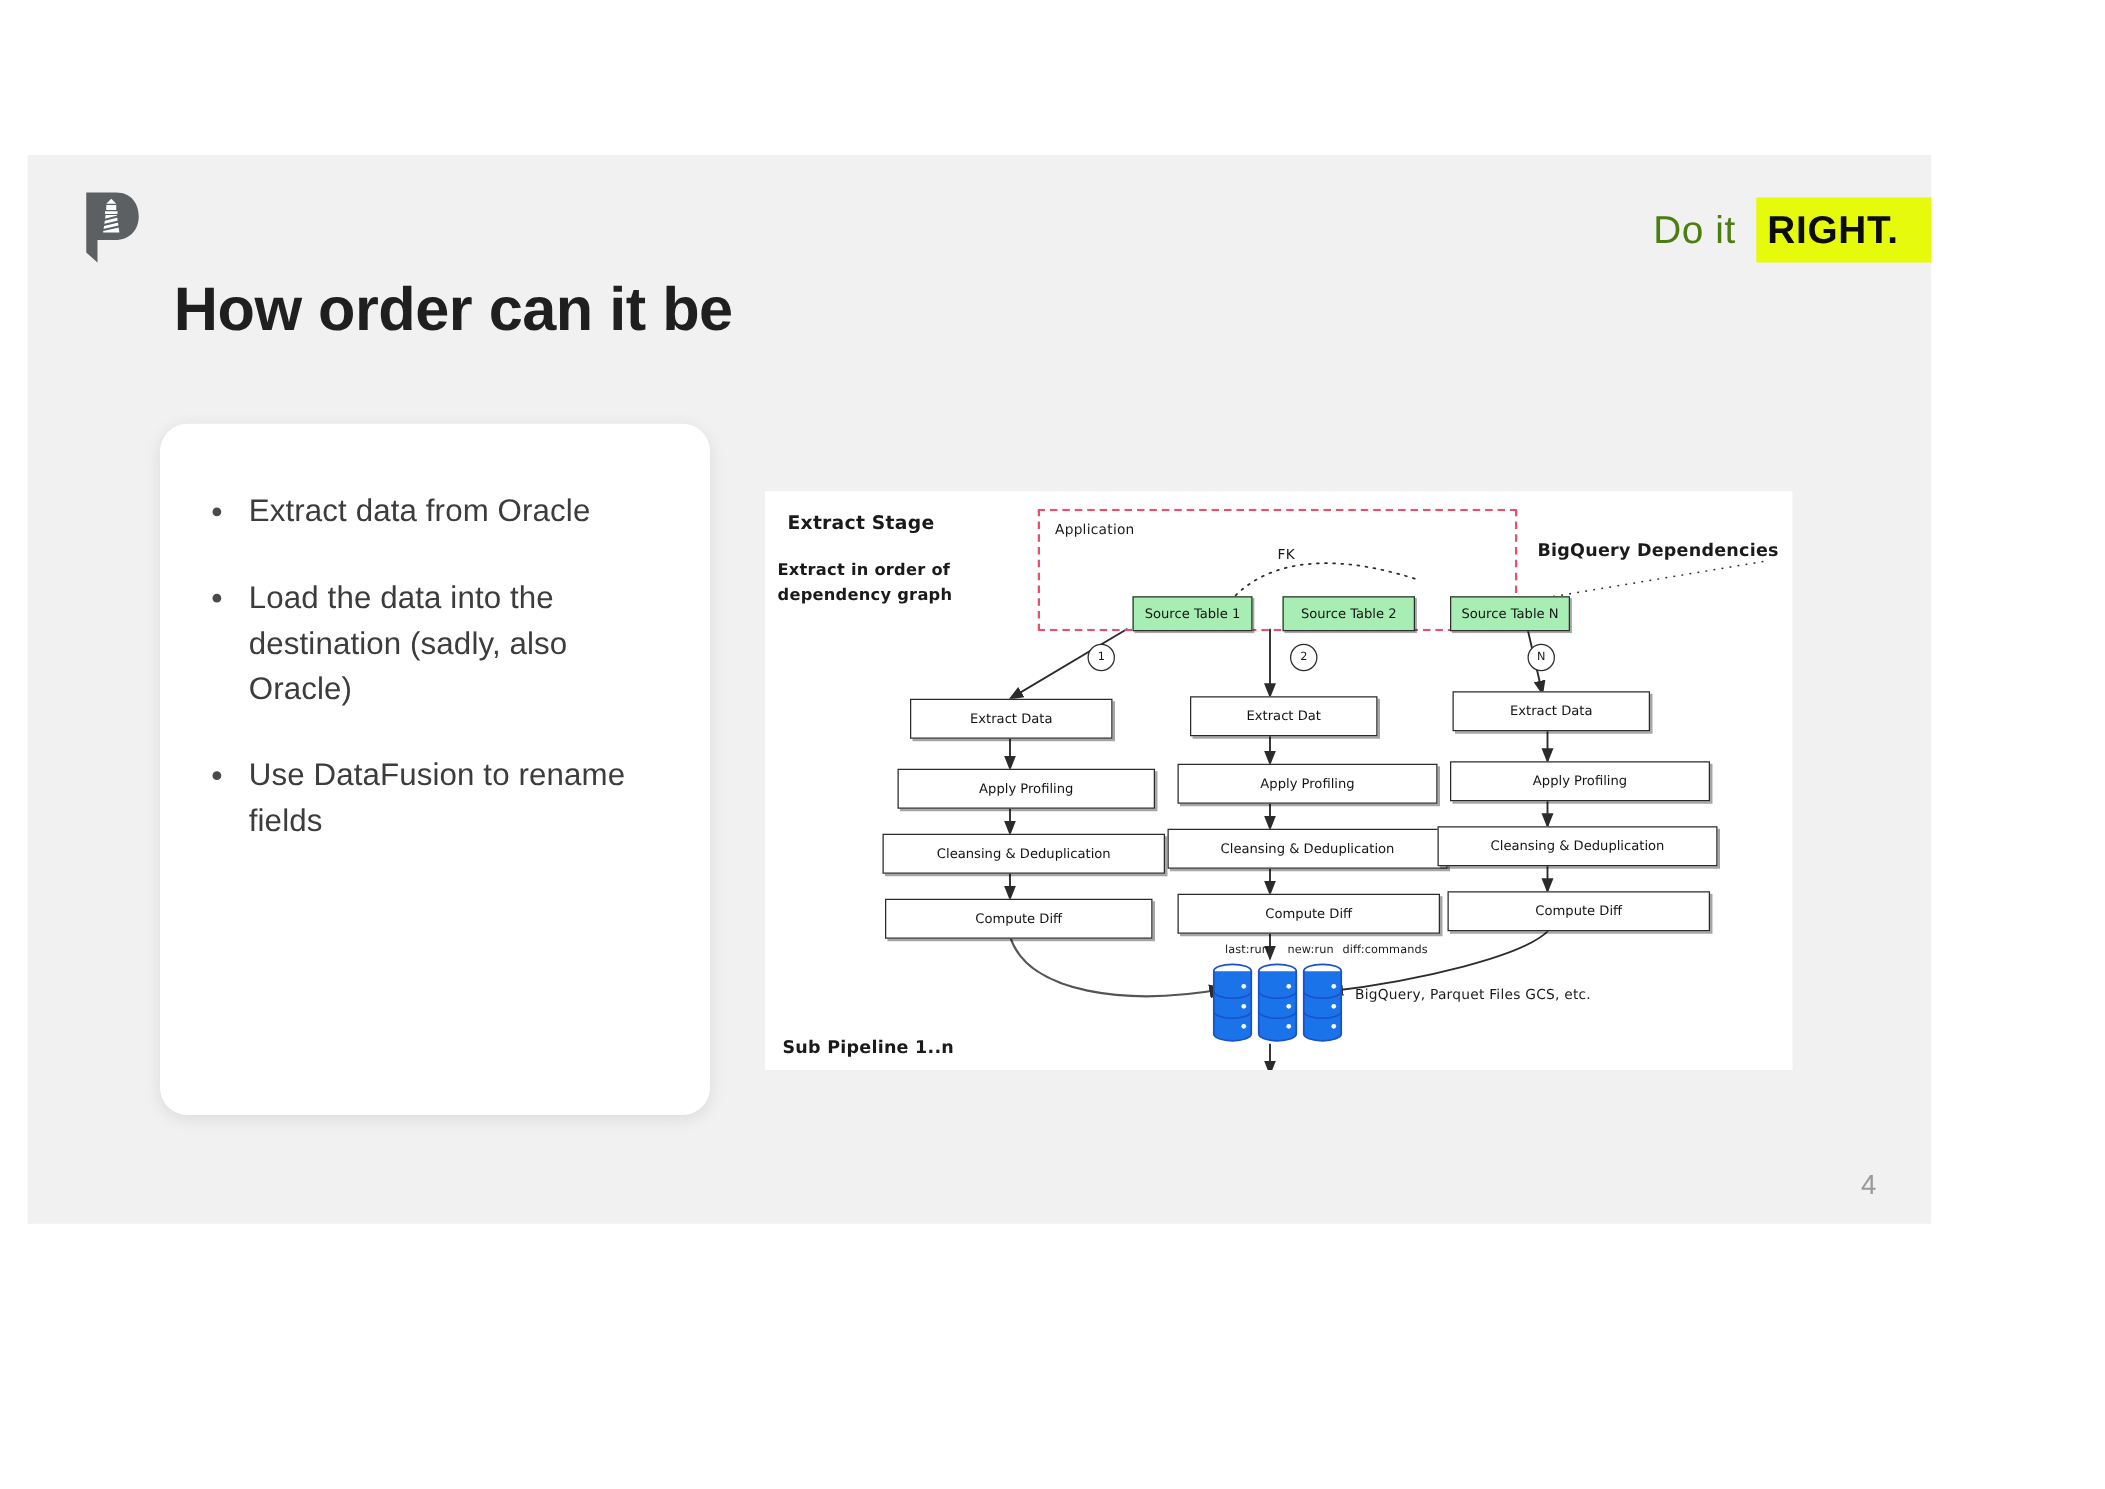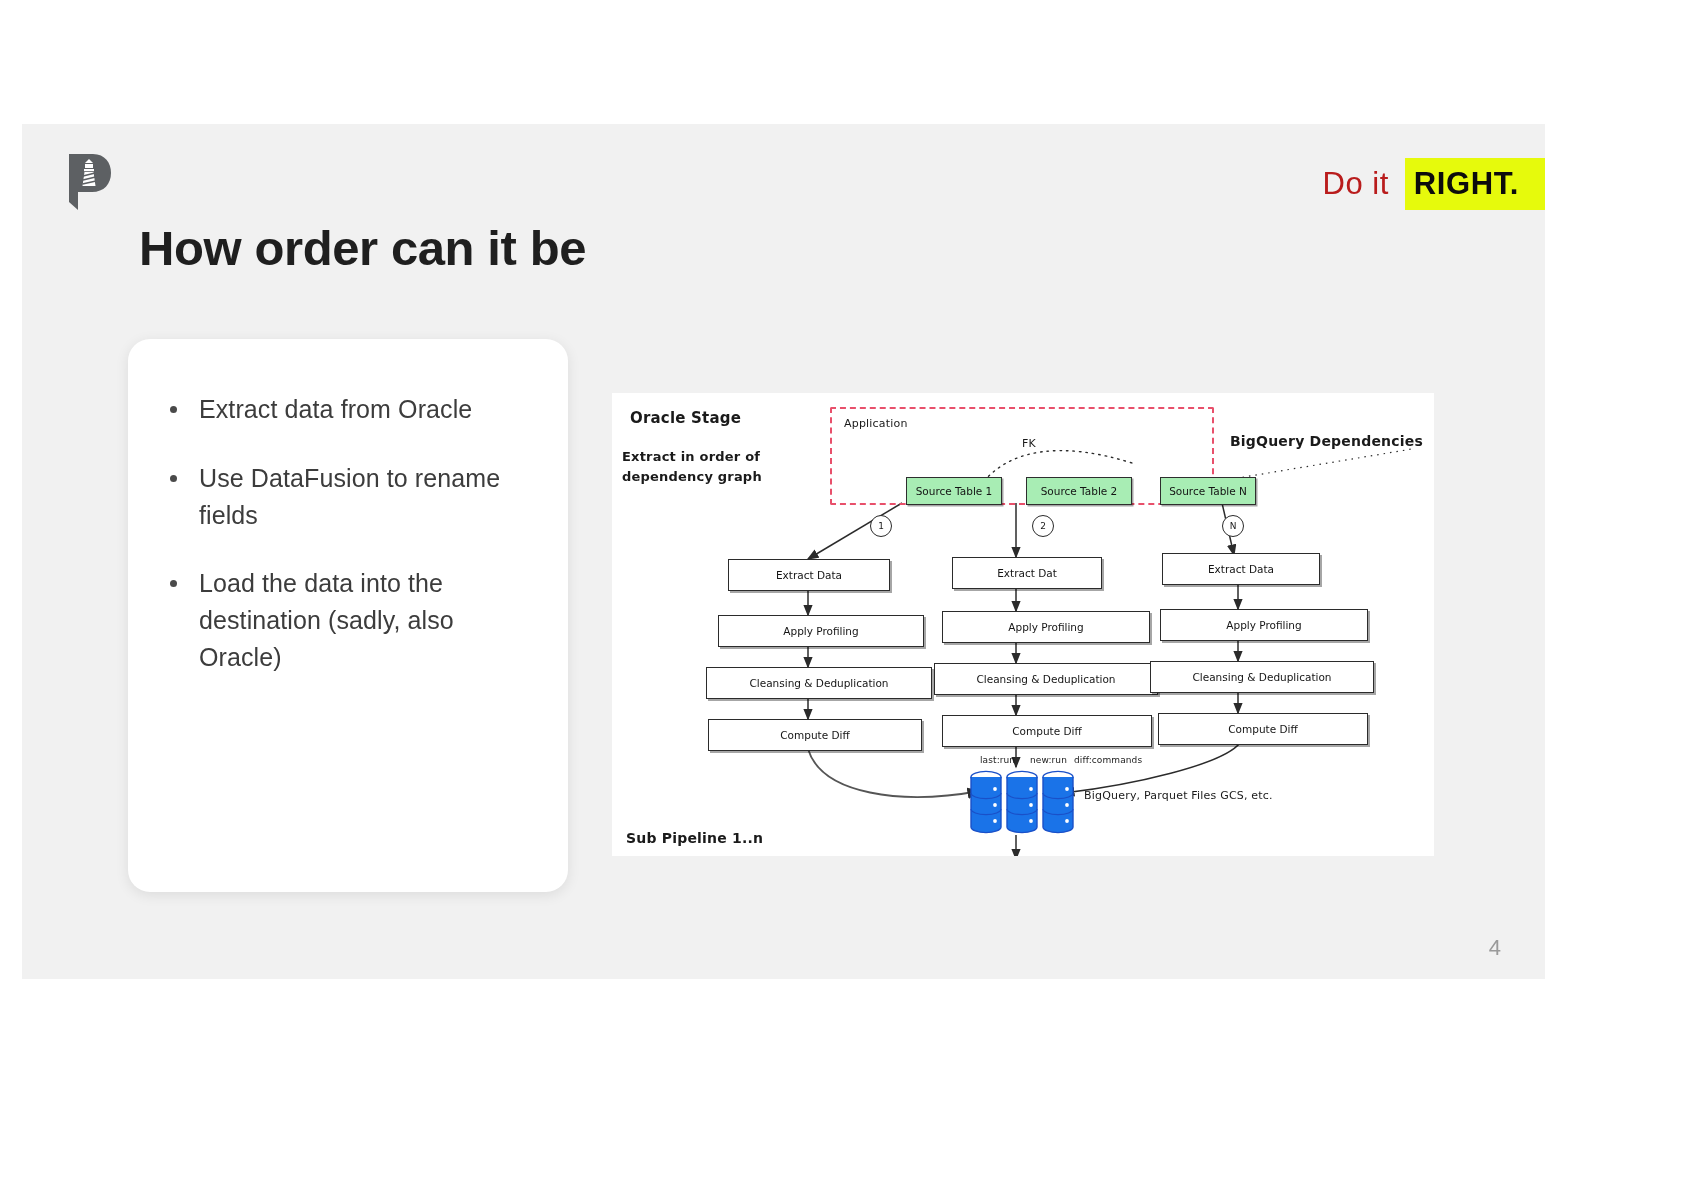--- a/index.html
+++ b/index.html
@@ -13,21 +13,21 @@
     position:absolute;left:22px;top:124px;
     width:1523px;height:855px;
     background:#f1f1f1;
     overflow:hidden;
   }
   
   .logo{position:absolute;left:45px;top:28px;width:46px;height:60px;}
   
   .doit-wrap{position:absolute;right:0px;top:34px;display:flex;align-items:center;}
   .doit-text{
-    font-size:31px;color:#b91c1c;letter-spacing:.5px;font-weight:400;
+    font-size:31px;color:#4d7c0f;letter-spacing:.5px;font-weight:400;
     padding-right:16px;
   }
   .doit-badge{
     background:#e6fa0c;color:#0c0c0c;font-weight:700;font-size:31px;
     letter-spacing:.6px;padding:10px 26px 11px 9px;line-height:1;
   }
   
   .title{
     position:absolute;left:117px;top:96px;
     font-size:49px;color:#1f1f1f;font-weight:700;letter-spacing:-.4px;
@@ -115,25 +115,25 @@
   <div class="title">How order can it be</div>
 
   <div class="card">
     <div class="bullets">
       <div class="bullet">
         <span class="dot"></span>
         <span class="btext">Extract data from Oracle</span>
       </div>
       <div class="bullet">
         <span class="dot"></span>
-        <span class="btext">Use DataFusion to rename fields</span>
+        <span class="btext">Load the data into the destination (sadly, also Oracle)</span>
       </div>
       <div class="bullet">
         <span class="dot"></span>
-        <span class="btext">Load the data into the destination (sadly, also Oracle)</span>
+        <span class="btext">Use DataFusion to rename fields</span>
       </div>
     </div>
   </div>
 
   <div class="diagram">
 
     <svg class="ov" viewBox="0 0 822 463">
       <defs>
         <marker id="ah" markerWidth="9" markerHeight="9" refX="7" refY="3.2" orient="auto">
           <path d="M0,0 L8,3.2 L0,6.4 z" fill="#2b2b2b"></path>
@@ -170,21 +170,21 @@
       <path d="M626 298 L626 320" stroke="#2b2b2b" stroke-width="1.5" marker-end="url(#ah)"></path>
 
       <path d="M196 356 C210 402 290 412 368 398" stroke="#555" stroke-width="1.8" fill="none" marker-end="url(#ah)"></path>
       <path d="M628 350 C610 372 520 392 452 400" stroke="#2b2b2b" stroke-width="1.5" fill="none" marker-end="url(#ah)"></path>
 
       <path d="M404 442 L404 466" stroke="#2b2b2b" stroke-width="1.5" marker-end="url(#ah)"></path>
     </svg>
 
     <div class="appbox" style="left:218px;top:14px;width:380px;height:94px;"></div>
 
-    <div class="dlabel hand-b" style="left:18px;top:16px;">Oracle Stage</div>
+    <div class="dlabel hand-b" style="left:18px;top:16px;">Extract Stage</div>
     <div class="dlabel hand-b" style="left:10px;top:56px;font-size:13px;">Extract in order of</div>
     <div class="dlabel hand-b" style="left:10px;top:76px;font-size:13px;">dependency graph</div>
 
     <div class="dlabel hand" style="left:232px;top:24px;">Application</div>
     <div class="dlabel hand" style="left:410px;top:44px;">FK</div>
     <div class="dlabel hand" style="left:344px;top:88px;font-size:10px;">FK</div>
     <div class="dlabel hand-b" style="left:618px;top:40px;font-size:14px;">BigQuery Dependencies</div>
     <div class="dlabel hand-b" style="left:14px;top:437px;font-size:14px;">Sub Pipeline 1..n</div>
 
     <div class="srcbox" style="left:246px;top:84px;width:94px;height:26px;">Source Table 1</div>

